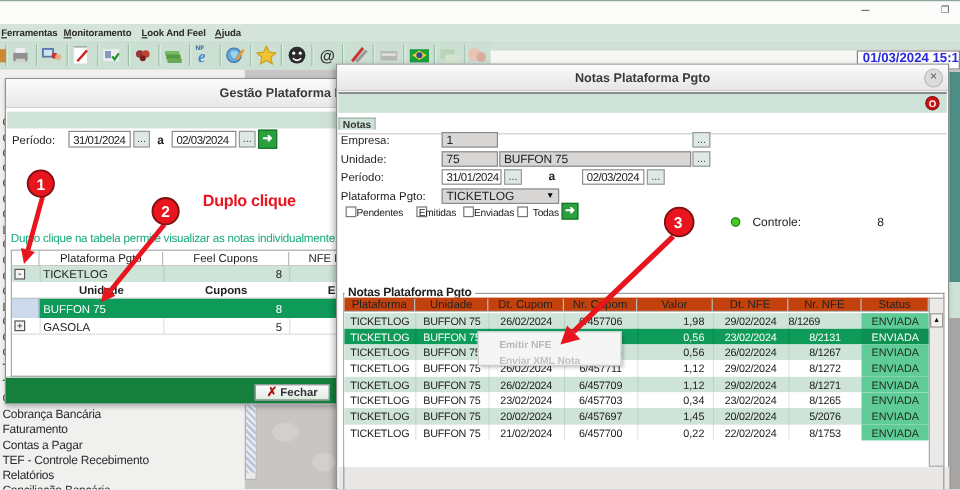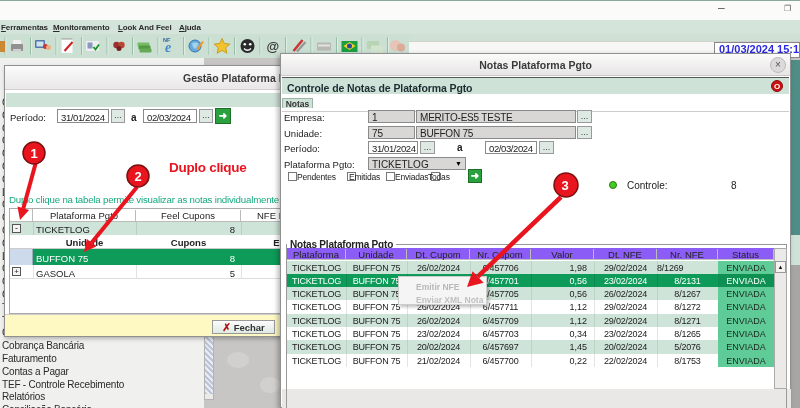--- a/index.html
+++ b/index.html
@@ -188,82 +188,80 @@
       <div class="abs" style="left:2px;top:2px;width:9px;height:9px;background:#f4f4f4;border:1px solid #555;font-size:8px;line-height:8px;text-align:center;color:#222;">+</div>
       <div class="abs" style="left:23px;top:0;width:1px;height:14px;background:#e2e2e2;"></div>
       <div class="abs" style="left:126px;top:0;width:1px;height:14px;background:#e2e2e2;"></div>
       <div class="abs" style="left:231px;top:0;width:1px;height:14px;background:#e2e2e2;"></div>
       <div class="abs" style="left:335px;top:0;width:1px;height:14px;background:#e2e2e2;"></div>
       <div class="abs" style="left:26px;top:3px;">GASOLA</div>
       <div class="abs" style="left:126px;top:3px;width:99px;text-align:right;">5</div>
     </div>
   </div>
 
-  <div class="abs" style="left:0;top:248px;width:475px;height:22px;background:#fef9c3;border-top:1px solid #ccc;">
+  <div class="abs" style="left:0;top:248px;width:475px;height:22px;background:#15803d;border-top:1px solid #ccc;">
     <div class="abs" style="left:207px;top:5px;width:63px;height:14px;background:linear-gradient(#fcfcfc,#dfeae2);border:1px solid #999;font-size:9.5px;font-weight:bold;text-align:center;line-height:12px;color:#333;"><span style="color:#b01010;font-size:10.5px;">✗</span> Fechar</div>
   </div>
 </div>
 
 <div class="abs" id="dialog" style="left:280px;top:53px;width:511px;height:355px;background:#ffffff;border:1px solid #909090;box-shadow:-2px 2px 5px rgba(0,0,0,0.3);z-index:10;">
 
   <div class="abs" style="left:0;top:0;width:509px;height:22px;background:linear-gradient(#fbfbfa,#e7e5e5);border-bottom:1px solid #c8c8c8;text-align:center;">
     <span style="display:inline-block;margin-top:5px;font-weight:bold;font-size:10.5px;color:#3a3a3a;">Notas Plataforma Pgto</span>
   </div>
   <div class="abs" style="left:489px;top:3px;width:16px;height:16px;background:#dcdada;border:1px solid #bbb;border-radius:8px;color:#555;font-size:10px;text-align:center;line-height:14px;">×</div>
 
   <div class="abs" style="left:1px;top:23px;width:507px;height:17px;background:#cfe2d7;border-top:1px solid #555;">
-    <span style="position:absolute;left:5px;top:4px;font-weight:bold;font-size:10.5px;color:#1d2c33;letter-spacing:-0.1px;">Controle de Notas de Plataforma Pgto</span>
     <span style="position:absolute;left:489px;top:2px;width:12px;height:12px;background:#cc1111;border:1px solid #881111;border-radius:7px;color:#fff;font-size:8px;font-weight:bold;text-align:center;line-height:11px;">O</span>
   </div>
 
   <div class="abs" style="left:1px;top:44px;width:31px;height:10px;background:#cfe2d7;border:1px solid #9ab5a5;border-bottom:none;font-size:8.5px;font-weight:bold;text-align:center;line-height:10px;color:#333;">Notas</div>
   <div class="abs" style="left:1px;top:57px;width:507px;height:1px;background:#ccc;"></div>
 
   <div class="abs" style="left:3px;top:57px;font-size:9.5px;color:#222;">
     <div style="position:absolute;left:0;top:1px;white-space:nowrap;">Empresa:</div>
     <div style="position:absolute;left:0;top:17px;white-space:nowrap;">Unidade:</div>
     <div style="position:absolute;left:0;top:32px;white-space:nowrap;">Período:</div>
     <div style="position:absolute;left:0;top:48px;white-space:nowrap;">Plataforma Pgto:</div>
   </div>
   <div class="abs" style="left:87px;top:56px;width:47px;height:13px;background:#d9d7d5;border:1px solid #8a8a8a;font-size:10px;padding:1px 0 0 3px;">1</div>
-  <div class="abs" style="left:135px;top:56px;width:160px;height:13px;background:#d9d7d5;border:1px solid #8a8a8a;font-size:10px;padding:1px 0 0 3px;letter-spacing:-0.2px;">MERITO-ES5 TESTE</div>
   <div class="abs btn3" style="left:296px;top:56px;width:15px;height:13px;line-height:10px;">...</div>
   <div class="abs" style="left:87px;top:72px;width:47px;height:13px;background:#d9d7d5;border:1px solid #8a8a8a;font-size:10px;padding:1px 0 0 3px;">75</div>
   <div class="abs" style="left:135px;top:72px;width:160px;height:13px;background:#d9d7d5;border:1px solid #8a8a8a;font-size:10px;padding:1px 0 0 3px;letter-spacing:-0.2px;">BUFFON 75</div>
   <div class="abs btn3" style="left:296px;top:72px;width:15px;height:13px;line-height:10px;">...</div>
   <div class="abs" style="left:87px;top:87px;width:50px;height:13px;background:#fff;border:1px solid #8a8a8a;font-size:9.5px;letter-spacing:-0.4px;padding:1px 0 0 3px;">31/01/2024</div>
   <div class="abs btn3" style="left:139px;top:87px;width:15px;height:13px;line-height:10px;">...</div>
   <div class="abs" style="left:176px;top:88px;font-size:10px;font-weight:bold;">a</div>
   <div class="abs" style="left:204px;top:87px;width:52px;height:13px;background:#fff;border:1px solid #8a8a8a;font-size:9.5px;letter-spacing:-0.4px;padding:1px 0 0 3px;">02/03/2024</div>
   <div class="abs btn3" style="left:258px;top:87px;width:15px;height:13px;line-height:10px;">...</div>
   <div class="abs" style="left:87px;top:103px;width:98px;height:13px;background:#d9d7d5;border:1px solid #8a8a8a;font-size:10px;padding:1px 0 0 3px;">TICKETLOG<span style="position:absolute;right:3px;top:2px;font-size:7px;color:#000;">▼</span></div>
 
   <div class="abs" style="left:7px;top:117px;height:12px;font-size:8.5px;color:#222;letter-spacing:-0.2px;">
     <span style="position:absolute;left:0;top:1px;width:9px;height:9px;background:#fff;border:1px solid #777;"></span>
     <span style="position:absolute;left:9px;top:1px;">Pendentes</span>
     <span style="position:absolute;left:59px;top:1px;width:9px;height:9px;background:#fff;border:1px solid #777;"></span>
     <span style="position:absolute;left:61px;top:1px;">Emitidas</span>
     <span style="position:absolute;left:98px;top:1px;width:9px;height:9px;background:#fff;border:1px solid #777;"></span>
     <span style="position:absolute;left:107px;top:1px;">Enviadas</span>
     <span style="position:absolute;left:143px;top:1px;width:9px;height:9px;background:#fff;border:1px solid #777;"></span>
-    <span style="position:absolute;left:140px;top:1px;">Todas</span>
+    <span style="position:absolute;left:156px;top:1px;">Todas</span>
   </div>
   <div class="abs" style="left:187px;top:115px;width:14px;height:14px;background:#2aa13e;border:1px solid #1a7028;color:#fff;font-weight:bold;text-align:center;font-size:10px;line-height:12px;">➜</div>
 
   <div class="abs" style="left:328px;top:127px;width:8px;height:8px;border-radius:4px;background:#44cc22;border:1px solid #2a7a14;"></div>
   <div class="abs" style="left:346px;top:126px;font-size:10px;">Controle:</div>
   <div class="abs" style="left:450px;top:126px;font-size:10px;">8</div>
 
   <div class="abs" style="left:1px;top:335px;width:509px;height:20px;background:#e9e8e6;"></div>
 
   <div class="abs" style="left:5px;top:190px;width:501px;height:165px;border:1px solid #999;border-bottom:none;"></div>
   <div class="abs" style="left:6px;top:185px;background:#ffffff;padding:0 3px;font-size:10px;font-weight:bold;color:#222;letter-spacing:-0.2px;">Notas Plataforma Pgto</div>
 
   <div class="abs" id="dtable" style="left:6px;top:194px;width:487px;height:141px;background:#fff;font-size:9px;">
-      <div style="position:absolute;left:0;top:0;width:487px;height:12px;border-bottom:1px solid #bbb;background:#8b5cf6;font-size:9.5px;">
+      <div style="position:absolute;left:0;top:0;width:487px;height:12px;border-bottom:1px solid #bbb;background:#c2410c;font-size:9.5px;">
         <div style="position:absolute;left:0px;top:1px;width:59px;height:11px;border-right:1px solid #bbb;text-align:center;overflow:hidden;">Plataforma</div>
         <div style="position:absolute;left:59px;top:1px;width:61px;height:11px;border-right:1px solid #bbb;text-align:center;overflow:hidden;">Unidade</div>
         <div style="position:absolute;left:120px;top:1px;width:63px;height:11px;border-right:1px solid #bbb;text-align:center;overflow:hidden;">Dt. Cupom</div>
         <div style="position:absolute;left:183px;top:1px;width:61px;height:11px;border-right:1px solid #bbb;text-align:center;overflow:hidden;">Nr. Cupom</div>
         <div style="position:absolute;left:244px;top:1px;width:63px;height:11px;border-right:1px solid #bbb;text-align:center;overflow:hidden;">Valor</div>
         <div style="position:absolute;left:307px;top:1px;width:63px;height:11px;border-right:1px solid #bbb;text-align:center;overflow:hidden;">Dt. NFE</div>
         <div style="position:absolute;left:370px;top:1px;width:61px;height:11px;border-right:1px solid #bbb;text-align:center;overflow:hidden;">Nr. NFE</div>
         <div style="position:absolute;left:431px;top:1px;width:56px;height:11px;border-right:1px solid #bbb;text-align:center;overflow:hidden;">Status</div>
       </div>
       <div style="position:absolute;left:0;top:13px;width:487px;height:13px;background:#cfe4d8;color:#222;">
@@ -402,21 +400,21 @@
         <div style="position:absolute;left:431px;top:0;width:1px;height:13px;background:#e4e4e4;"></div>
         <div style="position:absolute;left:431px;top:0;width:56px;height:13px;background:#5fcb97;color:#1c2a20;text-align:center;padding-top:2px;">ENVIADA</div>
       </div>
     </div>
 
   <div class="abs" style="left:493px;top:194px;width:13px;height:141px;background:#eceae8;border:1px solid #aaa;">
     <div style="position:absolute;left:0;top:12px;width:11px;height:12px;background:#f4f3f2;border:1px solid #999;text-align:center;font-size:6px;line-height:11px;color:#111;">▲</div>
   </div>
 </div>
 
-<div class="abs" style="left:398px;top:276px;width:89px;height:29px;background:#f5f5f5;border:1px solid #ccc;box-shadow:2px 2px 3px rgba(0,0,0,0.25);z-index:30;">
+<div class="abs" style="left:398px;top:276px;width:120px;height:29px;background:#f5f5f5;border:1px solid #ccc;box-shadow:2px 2px 3px rgba(0,0,0,0.25);z-index:30;">
   <div style="position:absolute;left:17px;top:5px;color:#b8b8b8;font-weight:bold;font-size:8.5px;white-space:nowrap;">Emitir NFE</div>
   <div style="position:absolute;left:17px;top:18px;color:#c0c0c0;font-weight:bold;font-size:8.5px;white-space:nowrap;">Enviar XML Nota</div>
 </div>
 
 <svg class="abs" style="left:0;top:0;z-index:40;" width="800" height="408" viewBox="0 0 800 408">
   <line x1="36" y1="162" x2="23.3" y2="208.5" stroke="#e8141e" stroke-width="4"></line>
   <path d="M20,220 L17.5,206.6 L29.1,209.9 Z" fill="#e8141e"></path>
   <line x1="137" y1="187" x2="91.6" y2="242.7" stroke="#e8141e" stroke-width="4"></line>
   <path d="M84,252 L86.9,238.9 L96.3,246.5 Z" fill="#e8141e"></path>
   <line x1="561" y1="197" x2="477.8" y2="276.6" stroke="#e8141e" stroke-width="4.5"></line>

